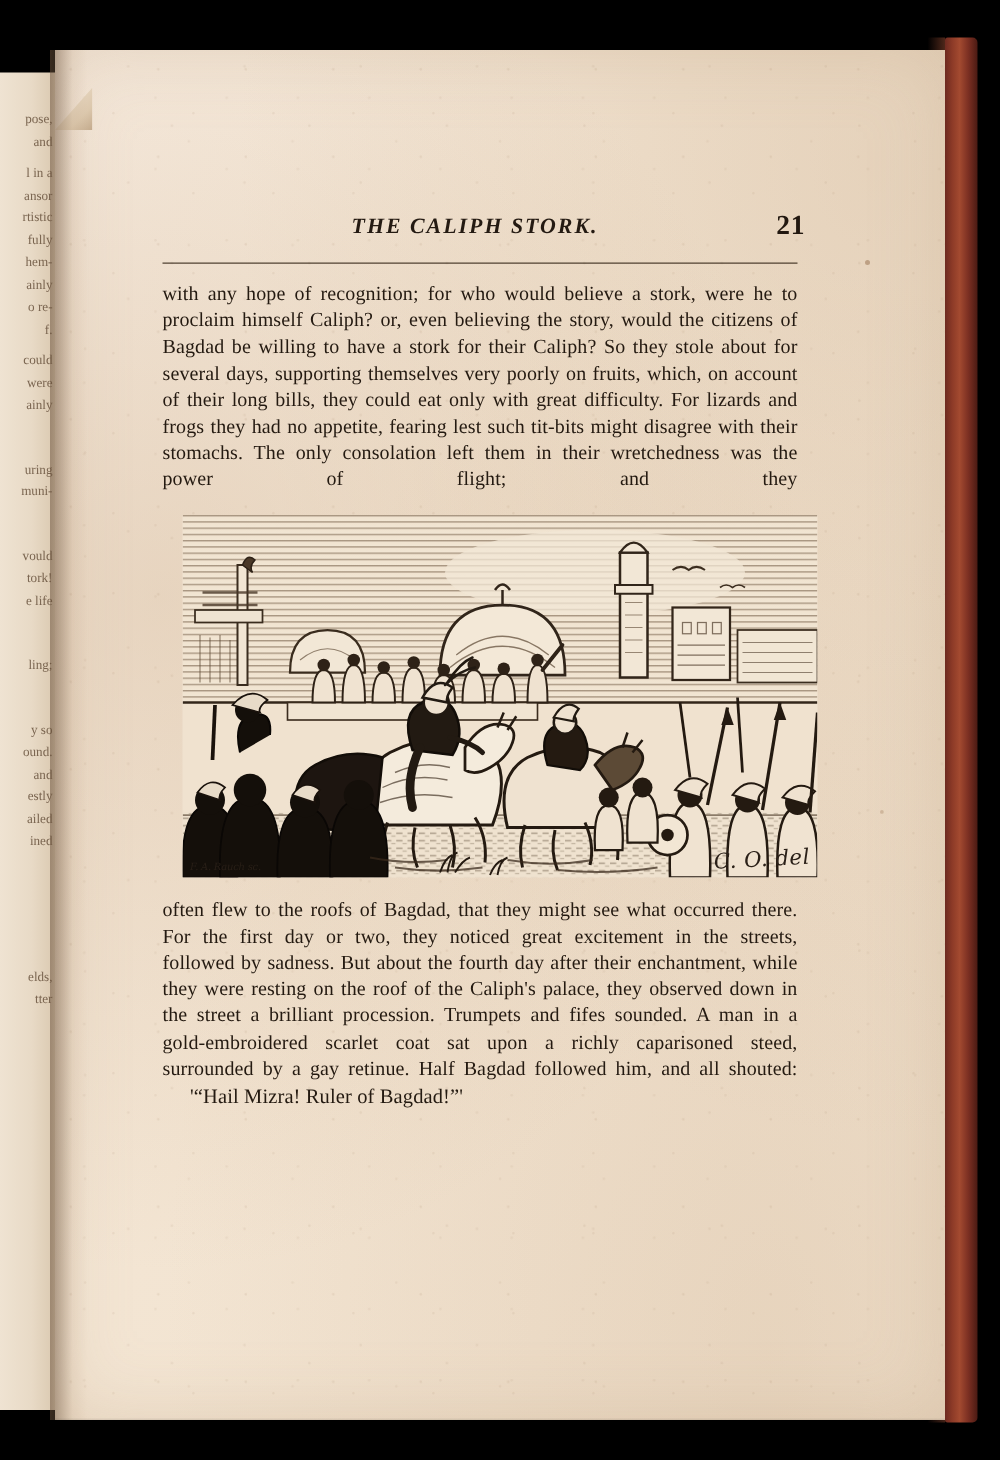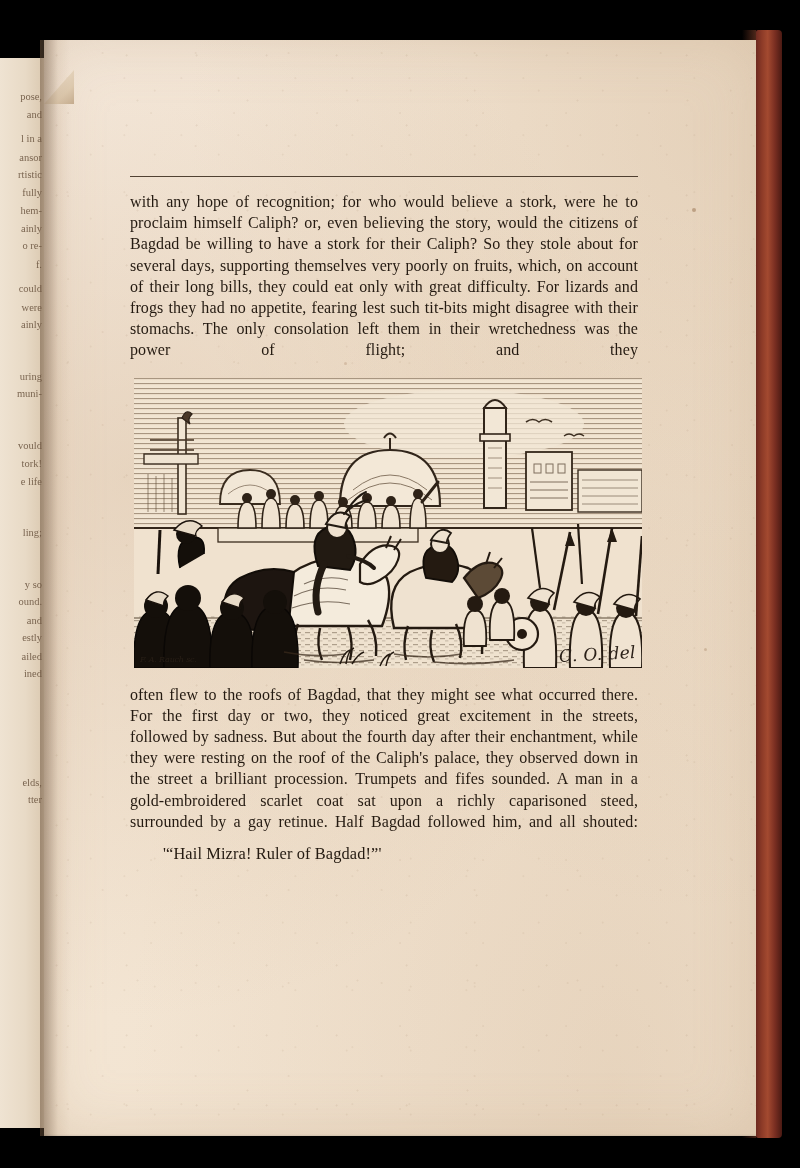--- a/index.html
+++ b/index.html
@@ -173,32 +173,32 @@
     font-size: 16px;
     line-height: 21.2px;
     color: #241a11;
     text-align: justify;
     text-align-last: justify;
     letter-spacing: 0.1px;
     word-spacing: 0.6px;
     hyphens: none;
   }
   p.quote-line {
-    margin: 11px;
+    margin: 0;
     font-size: 16.4px;
     line-height: 21.2px;
     color: #241a11;
     text-indent: 22px;
     letter-spacing: 0.1px;
   }
 
   
   .plate-wrap {
     position: relative;
-    margin: 17px 0 16px 4px;
+    margin: 17px 0 16px 16px;
     width: 508px;
     height: 290px;
   }
   .plate {
     position: absolute;
     inset: 0;
     overflow: hidden;
     background: #f0e2cf;
   }
   .plate svg { display: block; }
@@ -291,20 +291,24 @@
   </div>
 
   <div class="page">
     <div class="speckle"></div>
     <div class="fox" style="left:648px; top:168px; width:4px; height:4px;"></div>
     <div class="fox" style="left:660px; top:608px; width:3px; height:3px; opacity:0.6;"></div>
     <div class="fox" style="left:300px; top:322px; width:3px; height:3px; opacity:0.5;"></div>
 
     <div class="text-col">
 
+      <div class="running-head">
+        <div class="head-title">THE CALIPH STORK.</div>
+        <div class="folio">21</div>
+      </div>
 
       <div class="rule"></div>
 
       <p class="body">with any hope of recognition; for who would believe a stork, were he to proclaim himself Caliph? or, even believing the story, would the citizens of Bagdad be willing to have a stork for their Caliph? So they stole about for several days, supporting themselves very poorly on fruits, which, on account of their long bills, they could eat only with great difficulty. For lizards and frogs they had no appetite, fearing lest such tit-bits might disagree with their stomachs. The only consolation left them in their wretchedness was the power of flight; and they</p>
 
       <div class="plate-wrap">
         <div class="plate">
           <svg width="508" height="290" viewBox="0 0 508 290">
             <defs>
               <linearGradient id="skyg" x1="0" y1="0" x2="0" y2="1">

